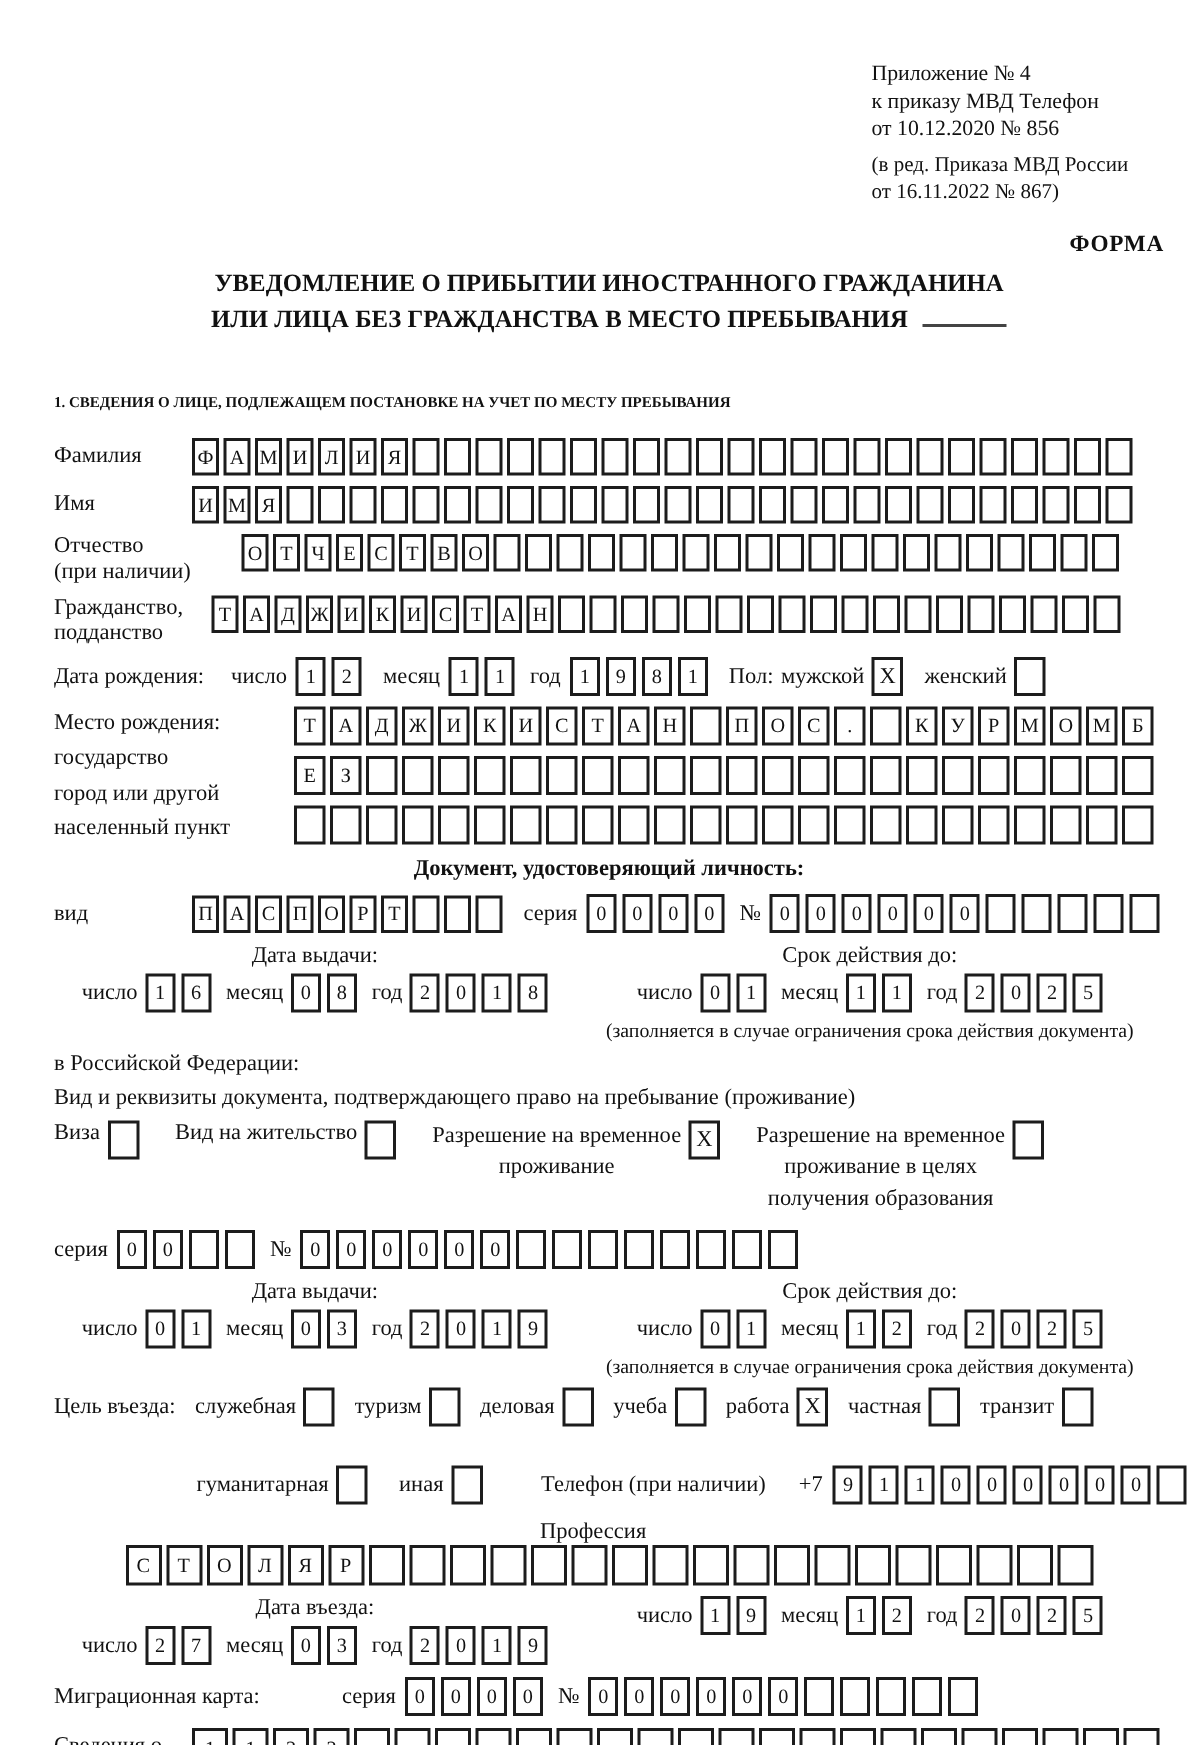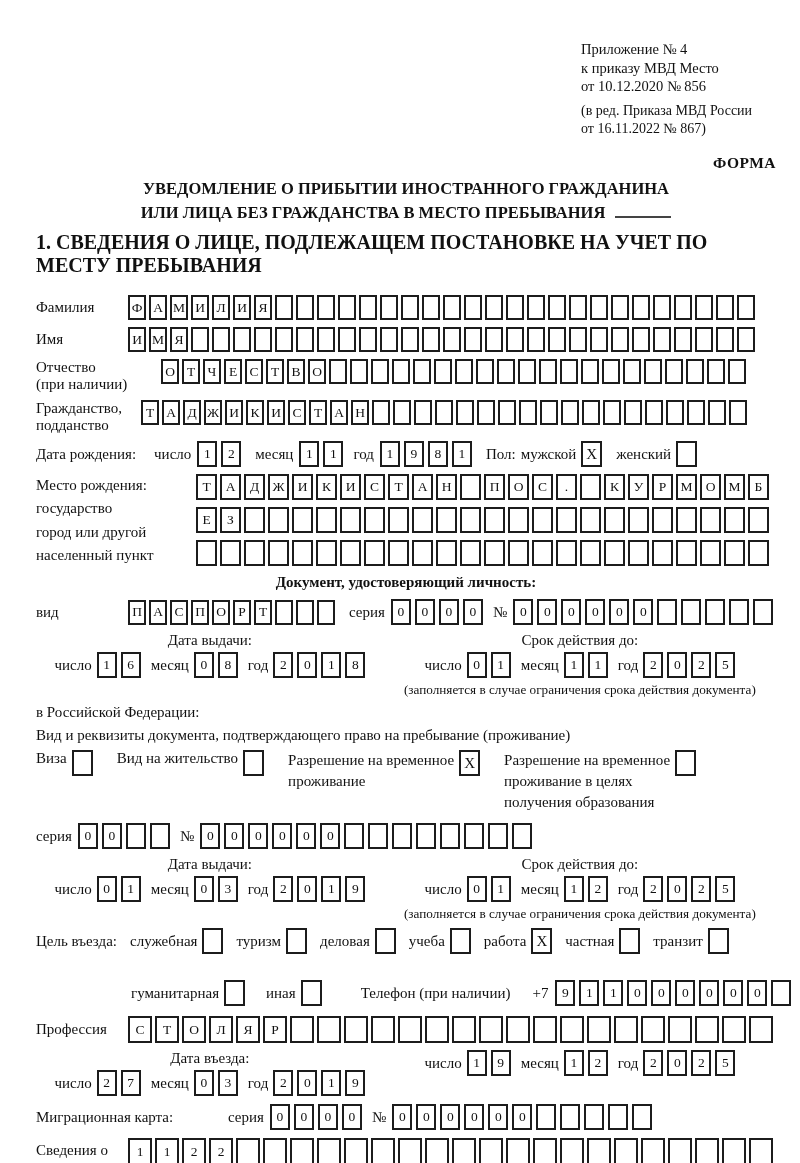--- a/index.html
+++ b/index.html
@@ -11,21 +11,21 @@
   .page{padding:40px 24px 20px 36px;box-sizing:border-box;}
 
   
   .header-block{margin-left:auto;width:195px;line-height:1.28;font-size:14.5px;}
   .header-note{margin-top:6px;font-size:14px;}
   .form-label{font-weight:bold;text-align:right;margin-top:16px;font-size:15.5px;letter-spacing:.5px;}
 
   
   .title{text-align:center;font-weight:bold;font-size:16.5px;margin-top:4px;line-height:1.45;}
   .blank-line{display:inline-block;width:56px;border-bottom:2.5px solid #444;margin-left:10px;vertical-align:baseline;}
-  .section-heading{font-weight:bold;font-size:20px;margin-top:6px;margin-bottom:18px;}
+  .section-heading{font-weight:bold;font-size:10px;margin-top:38px;margin-bottom:18px;}
 
   
   .frow{display:flex;align-items:center;margin-bottom:7px;flex-wrap:nowrap;}
   .row-top{align-items:flex-start;}
   .lbl{flex:none;}
   .w92{width:92px;}
   .w125{width:125px;}
   .w105{width:105px;}
   .w160{width:160px;}
   .w150{width:152px;}
@@ -63,34 +63,34 @@
   .date-row{display:flex;align-items:center;justify-content:center;}
   .date-row .lbl{margin:0 5px 0 10px;}
   .date-row .lbl:first-child{margin-left:0;}
   .note{font-size:13.2px;text-align:center;margin-top:4px;}
 
   .plain-line{margin:4px 0 6px 0;}
 
   
   .opts{gap:24px;margin-top:6px;}
   .opt{display:inline-flex;align-items:flex-start;flex:none;}
-  .opt .lines{text-align:left;line-height:1.4;}
+  .opt .lines{text-align:center;line-height:1.4;}
 
   .purpose-row{gap:0;}
   .purpose-opt{display:inline-flex;align-items:center;margin-right:13px;flex:none;}
   .indent95{margin-left:95px;}
 </style>
 </head>
 <body>
 
 <div class="page">
 
   <div class="header-block">
     <div>Приложение № 4</div>
-    <div>к приказу МВД Место</div>
+    <div>к приказу МВД Телефон</div>
     <div>от 10.12.2020 № 856</div>
     <div class="header-note">
       <div>(в ред. Приказа МВД России</div>
       <div>от 16.11.2022 № 867)</div>
     </div>
     <div class="form-label">ФОРМА</div>
   </div>
 
   <div class="title">
     <div>УВЕДОМЛЕНИЕ О ПРИБЫТИИ ИНОСТРАННОГО ГРАЖДАНИНА</div>
@@ -606,21 +606,21 @@
         <span class="cell">0</span>
         <span class="cell">0</span>
         <span class="cell">0</span>
         <span class="cell">0</span>
         <span class="cell">0</span>
         <span class="cell">0</span>
         <span class="cell"></span>
       </span>
   </div>
 
-  <div class="frow" style="margin-top:10px;">
+  <div class="frow" style="margin-top:10px;flex-direction:column;">
     <span class="lbl w92">Профессия</span>
     <span class="cells cells-xl">
         <span class="cell">С</span>
         <span class="cell">Т</span>
         <span class="cell">О</span>
         <span class="cell">Л</span>
         <span class="cell">Я</span>
         <span class="cell">Р</span>
         <span class="cell"></span>
         <span class="cell"></span>

